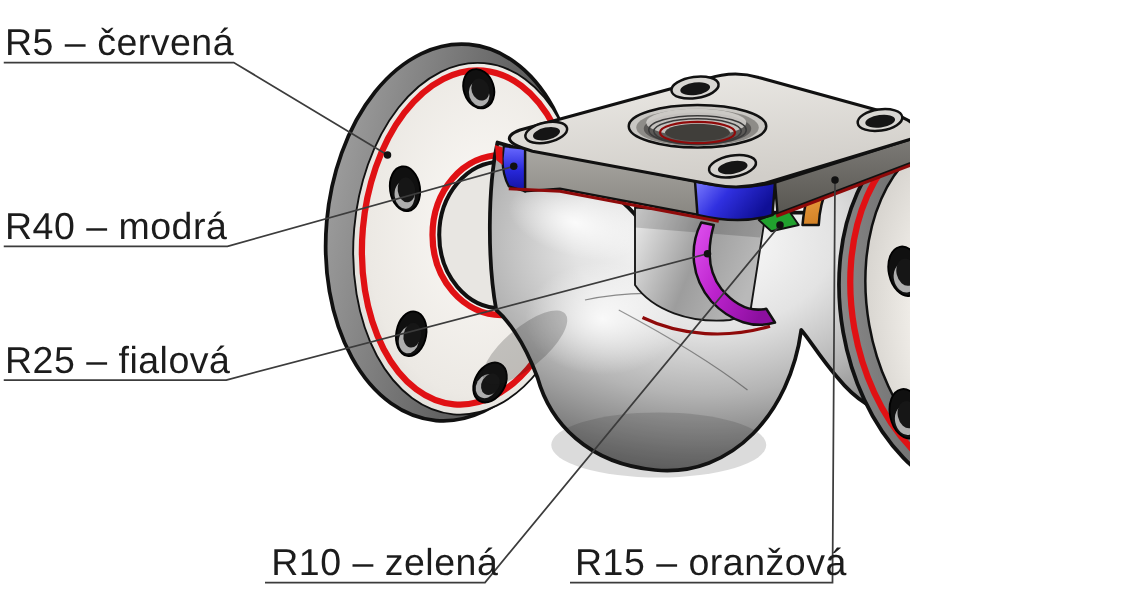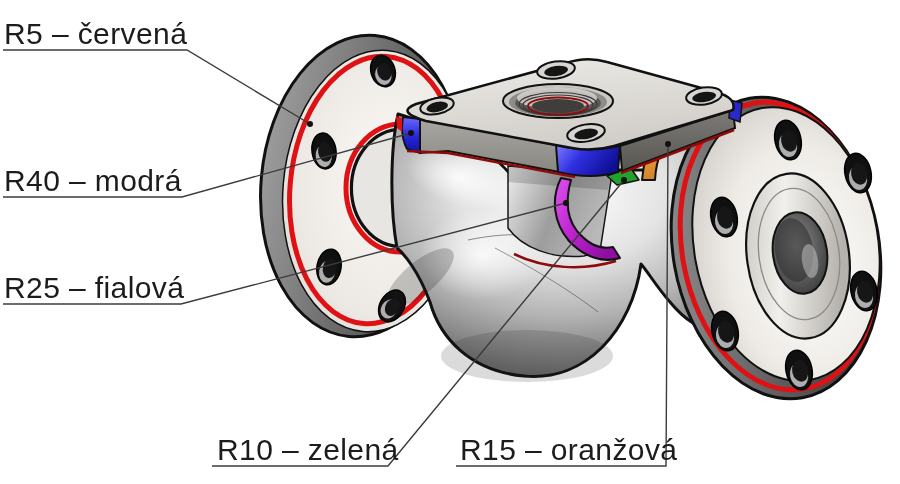--- a/index.html
+++ b/index.html
@@ -1,17 +1,17 @@
 <!DOCTYPE html>
 <html><head>
 <meta charset="utf-8">
 <style>
   html,body{margin:0;padding:0;background:#ffffff;}
   .stage{
-    position:relative;width:900px;height:484px;background:#ffffff;overflow:hidden;
+    position:relative;width:728px;height:484px;background:#ffffff;overflow:hidden;
     font-family:"Liberation Sans",sans-serif;
   }
   svg{position:absolute;left:0;top:0;}
   text.ann{
     font-family:"Liberation Sans","DejaVu Sans",sans-serif;
     font-size:30px;fill:#1c1c1c;letter-spacing:0.4px;
   }
   .leader{stroke:#3c3c3c;stroke-width:1.4;fill:none;}
   .outline{stroke:#111;stroke-linejoin:round;stroke-linecap:round;}
 </style>

